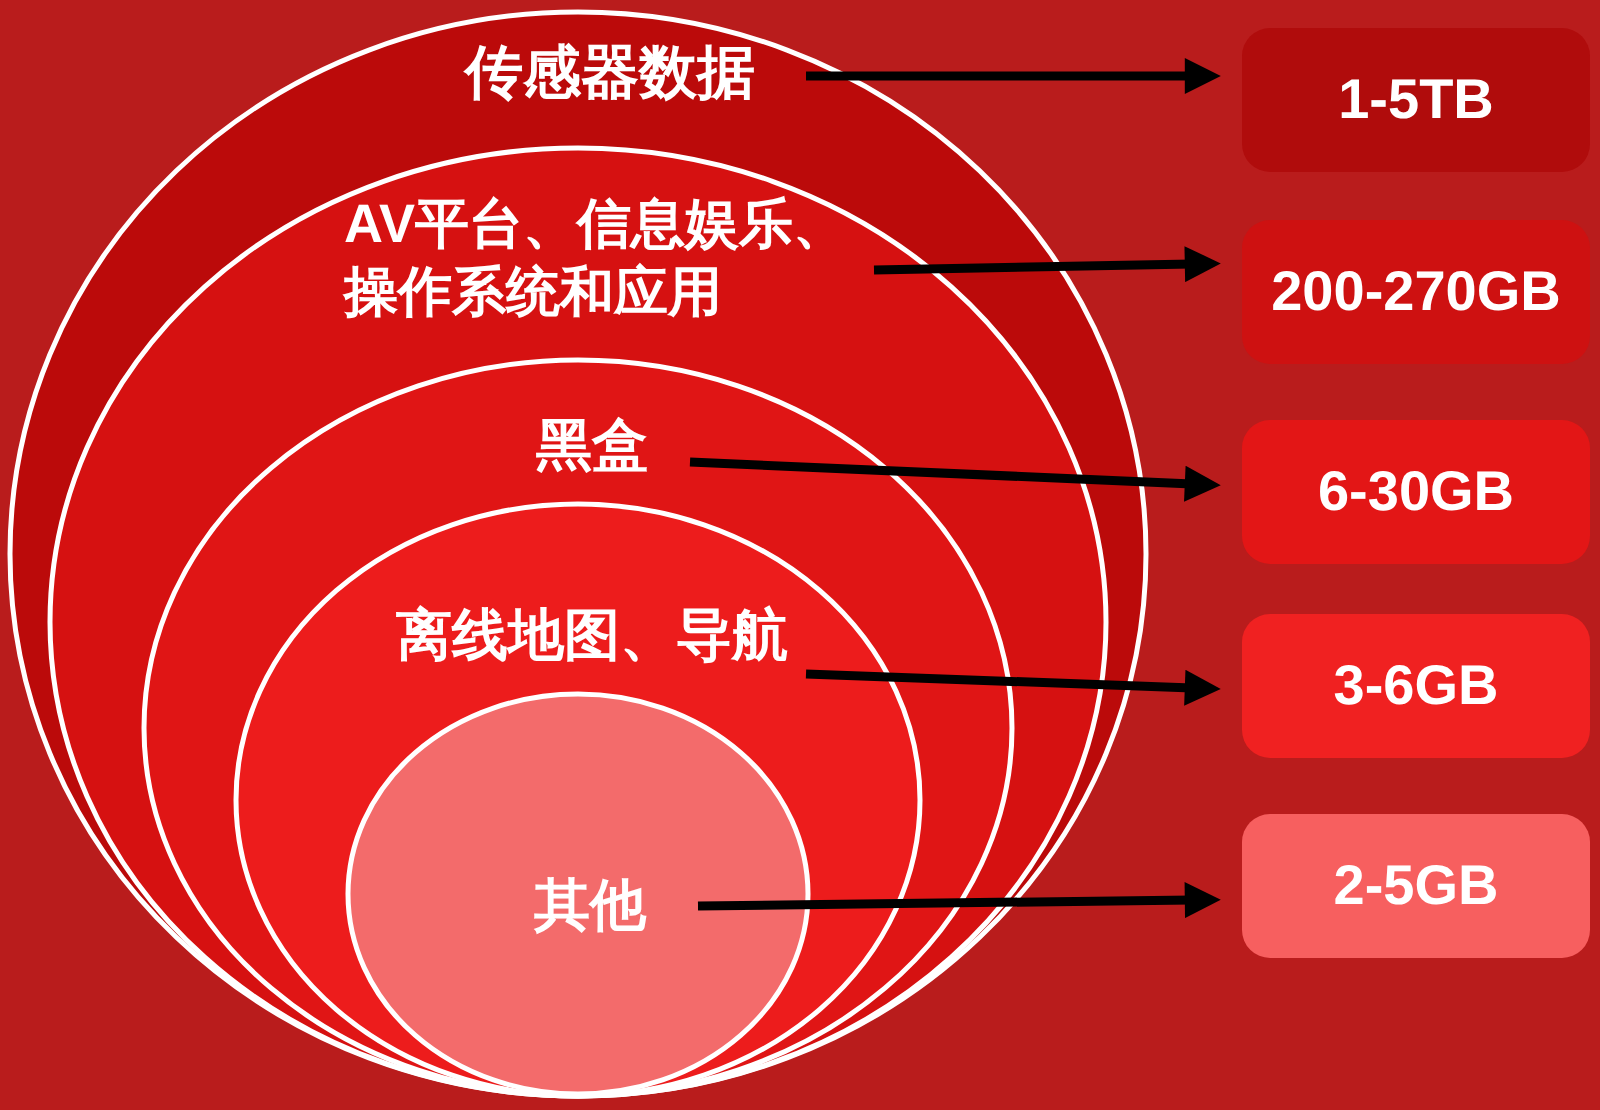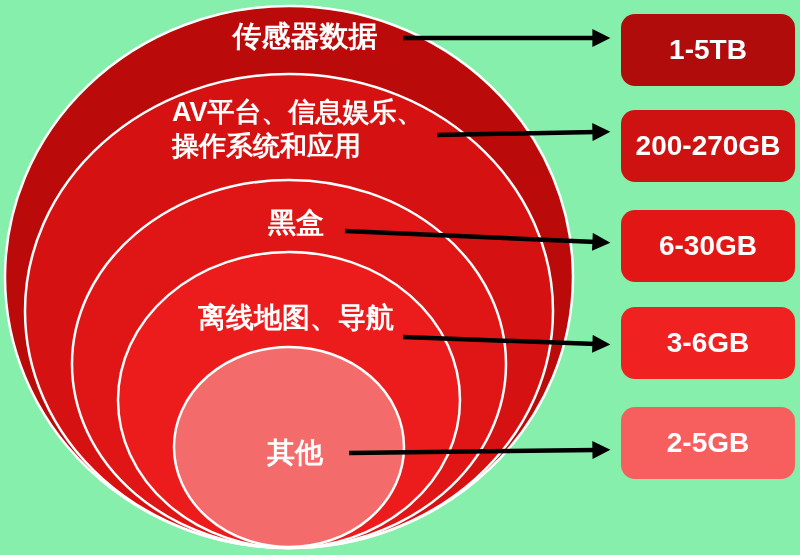--- a/index.html
+++ b/index.html
@@ -1,20 +1,20 @@
 <!DOCTYPE html>
 <html><head>
 <meta charset="utf-8">
 <style>
   html,body{margin:0;padding:0;}
   body{
     width:800px;height:555px;background:#ffffff;overflow:hidden;
     font-family:"Liberation Sans","DejaVu Sans",sans-serif;
   }
-  .stage{position:relative;width:800px;height:555px;background:#86efac;}
+  .stage{position:relative;width:800px;height:555px;background:#b91c1c;}
   svg{display:block;}
   .ring{stroke:#ffffff;stroke-width:2.5;}
   .ring-label{
     fill:#ffffff;font-weight:bold;
     font-family:"Liberation Sans","DejaVu Sans",sans-serif;
   }
   .arrow-line{stroke-width:4.5;fill:none;}
   .badge-rect{stroke:none;}
   .badge-label{
     fill:#ffffff;font-weight:bold;font-size:28px;text-anchor:middle;

